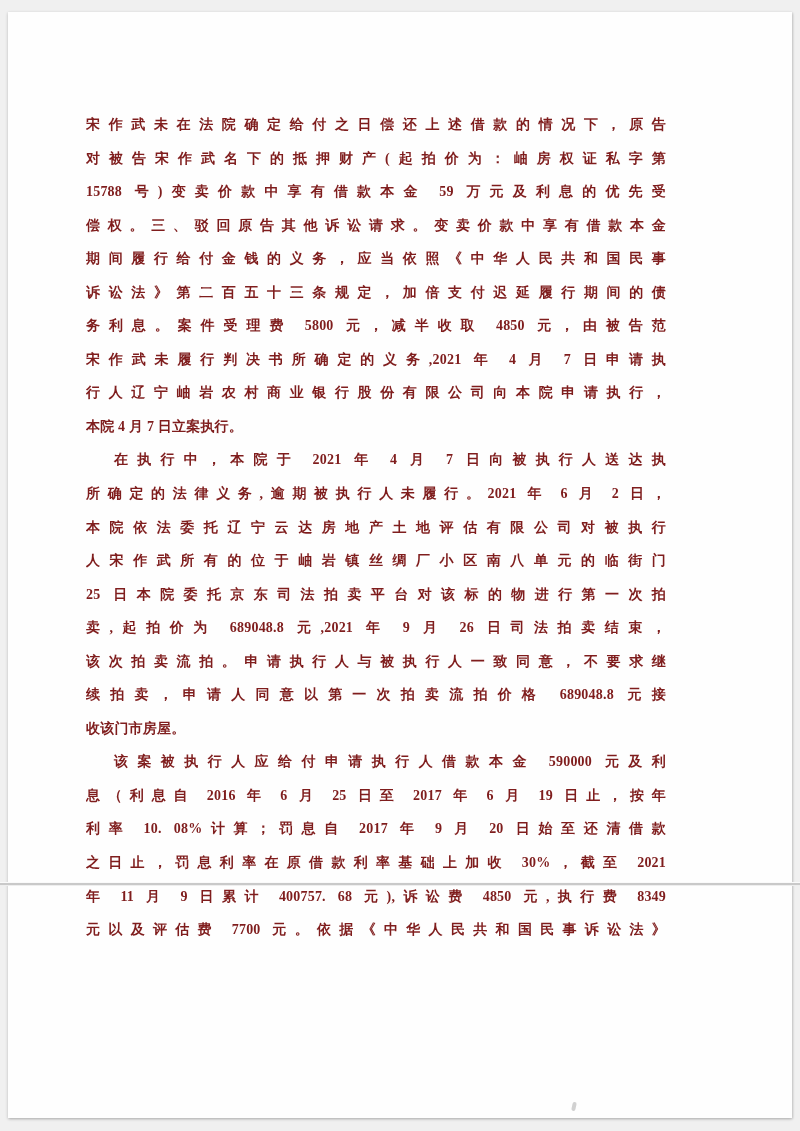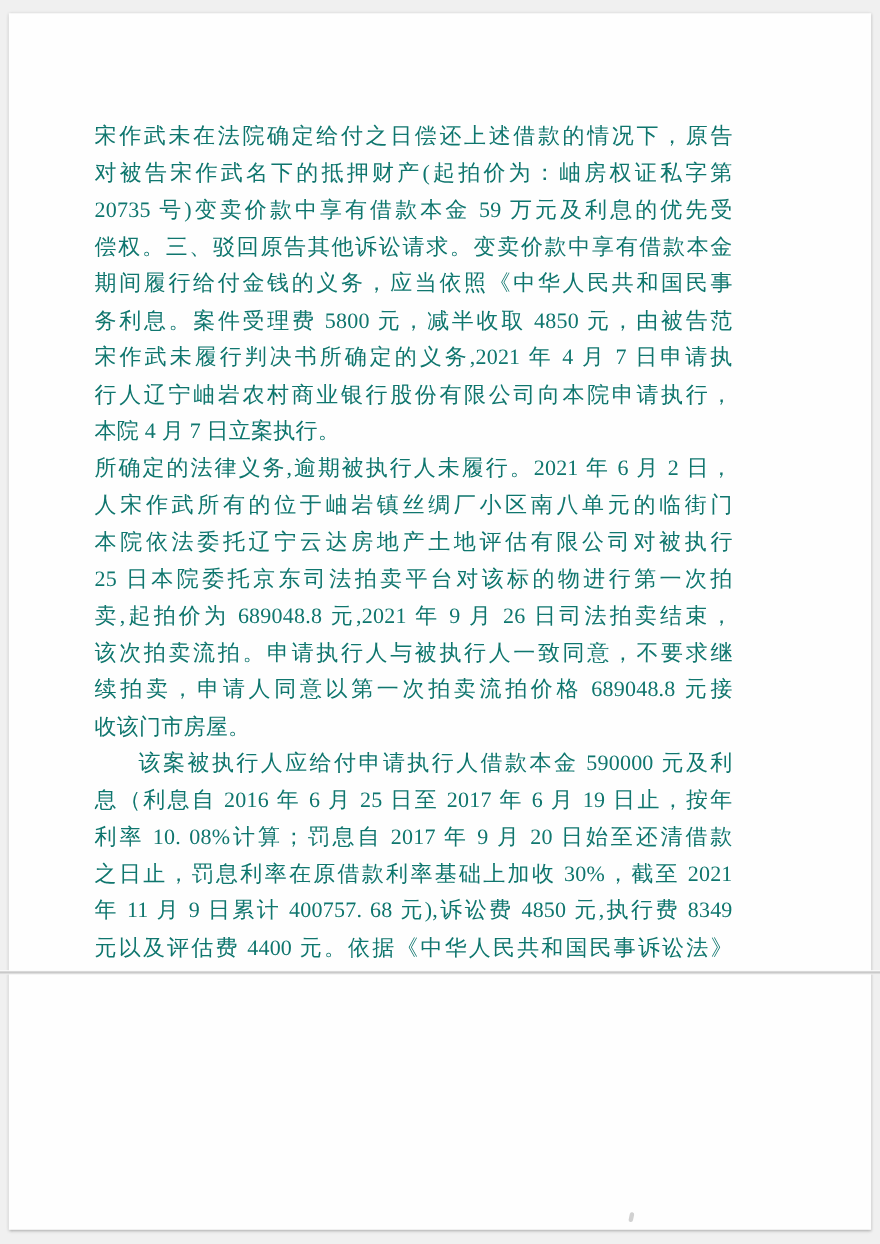--- a/index.html
+++ b/index.html
@@ -21,23 +21,24 @@
     width: 784px;
     height: 1106px;
     background: #fefefe;
     box-shadow: 0 1px 3px rgba(0,0,0,0.22), 1px 1px 2px rgba(0,0,0,0.10);
   }
   .doc-text {
     position: absolute;
     left: 78px;
     top: 96px;
     width: 580px;
-    color: #0f766e;
-    font-size: 20px;
+    color: #7f1d1d;
+    font-size: 14px;
     letter-spacing: 0.2px;
+    font-weight: bold;
   }
   .line {
     height: 33.55px;
     line-height: 33.55px;
     overflow: hidden;
     text-align: justify;
     text-align-last: justify;
     text-justify: inter-character;
   }
   .line.indent {
@@ -67,38 +68,40 @@
     transform: rotate(12deg);
   }
 </style>
 </head>
 <body>
 
 <div class="paper">
   <div class="doc-text">
     <div class="line">宋作武未在法院确定给付之日偿还上述借款的情况下，原告</div>
     <div class="line">对被告宋作武名下的抵押财产(起拍价为：岫房权证私字第</div>
-    <div class="line">20735 号)变卖价款中享有借款本金 59 万元及利息的优先受</div>
+    <div class="line">15788 号)变卖价款中享有借款本金 59 万元及利息的优先受</div>
     <div class="line">偿权。三、驳回原告其他诉讼请求。变卖价款中享有借款本金</div>
     <div class="line">期间履行给付金钱的义务，应当依照《中华人民共和国民事</div>
+    <div class="line">诉讼法》第二百五十三条规定，加倍支付迟延履行期间的债</div>
     <div class="line">务利息。案件受理费 5800 元，减半收取 4850 元，由被告范</div>
     <div class="line">宋作武未履行判决书所确定的义务,2021 年 4 月 7 日申请执</div>
     <div class="line">行人辽宁岫岩农村商业银行股份有限公司向本院申请执行，</div>
     <div class="line para-end">本院 4 月 7 日立案执行。</div>
+    <div class="line indent">在执行中，本院于 2021 年 4 月 7 日向被执行人送达执</div>
     <div class="line">所确定的法律义务,逾期被执行人未履行。2021 年 6 月 2 日，</div>
+    <div class="line">本院依法委托辽宁云达房地产土地评估有限公司对被执行</div>
     <div class="line">人宋作武所有的位于岫岩镇丝绸厂小区南八单元的临街门</div>
-    <div class="line">本院依法委托辽宁云达房地产土地评估有限公司对被执行</div>
     <div class="line">25 日本院委托京东司法拍卖平台对该标的物进行第一次拍</div>
     <div class="line">卖,起拍价为 689048.8 元,2021 年 9 月 26 日司法拍卖结束，</div>
     <div class="line">该次拍卖流拍。申请执行人与被执行人一致同意，不要求继</div>
     <div class="line">续拍卖，申请人同意以第一次拍卖流拍价格 689048.8 元接</div>
     <div class="line para-end">收该门市房屋。</div>
     <div class="line indent">该案被执行人应给付申请执行人借款本金 590000 元及利</div>
     <div class="line">息（利息自 2016 年 6 月 25 日至 2017 年 6 月 19 日止，按年</div>
     <div class="line">利率 10. 08%计算；罚息自 2017 年 9 月 20 日始至还清借款</div>
     <div class="line">之日止，罚息利率在原借款利率基础上加收 30%，截至 2021</div>
     <div class="line">年 11 月 9 日累计 400757. 68 元),诉讼费 4850 元,执行费 8349</div>
-    <div class="line">元以及评估费 4400 元。依据《中华人民共和国民事诉讼法》</div>
+    <div class="line">元以及评估费 7700 元。依据《中华人民共和国民事诉讼法》</div>
   </div>
 </div>
 
 <div class="scan-streak"></div>
 <div class="scan-speck"></div>
 
 </body></html>

